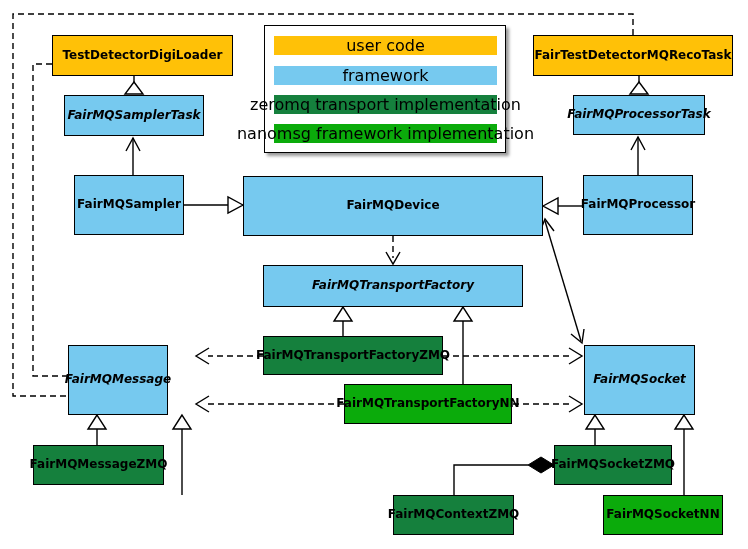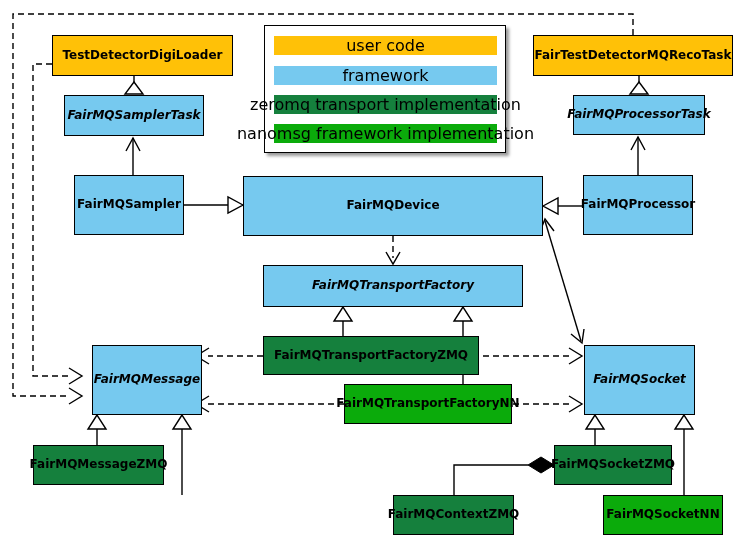--- a/index.html
+++ b/index.html
@@ -173,25 +173,25 @@
   <div class="node c-fw abstract" style="left:573px;top:95px;width:132px;height:40px;">FairMQProcessorTask</div>
 
   <div class="node c-fw" style="left:74px;top:175px;width:110px;height:60px;">FairMQSampler</div>
 
   <div class="node c-fw" style="left:243px;top:176px;width:300px;height:60px;">FairMQDevice</div>
 
   <div class="node c-fw" style="left:583px;top:175px;width:110px;height:60px;">FairMQProcessor</div>
 
   <div class="node c-fw abstract" style="left:263px;top:265px;width:260px;height:42px;">FairMQTransportFactory</div>
 
-  <div class="node c-zmq" style="left:263px;top:336px;width:216px;height:39px;">FairMQTransportFactoryZMQ</div>
+  <div class="node c-zmq" style="left:263px;top:336px;width:180px;height:39px;">FairMQTransportFactoryZMQ</div>
 
   <div class="node c-nn" style="left:344px;top:384px;width:168px;height:40px;">FairMQTransportFactoryNN</div>
 
-  <div class="node c-fw abstract" style="left:92px;top:345px;width:110px;height:70px;">FairMQMessage</div>
+  <div class="node c-fw abstract" style="left:68px;top:345px;width:100px;height:70px;">FairMQMessage</div>
 
   <div class="node c-fw abstract" style="left:584px;top:345px;width:111px;height:70px;">FairMQSocket</div>
 
   <div class="node c-zmq" style="left:33px;top:445px;width:131px;height:40px;">FairMQMessageZMQ</div>
 
 
   <div class="node c-zmq" style="left:393px;top:495px;width:121px;height:40px;">FairMQContextZMQ</div>
 
   <div class="node c-zmq" style="left:554px;top:445px;width:118px;height:40px;">FairMQSocketZMQ</div>
 

